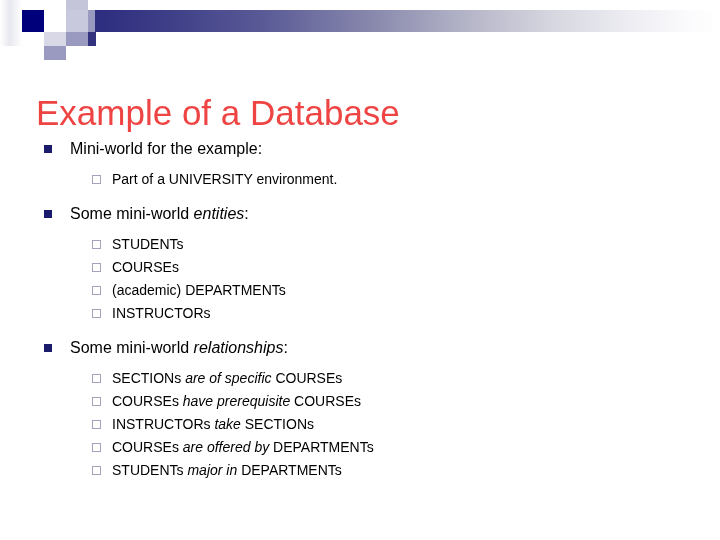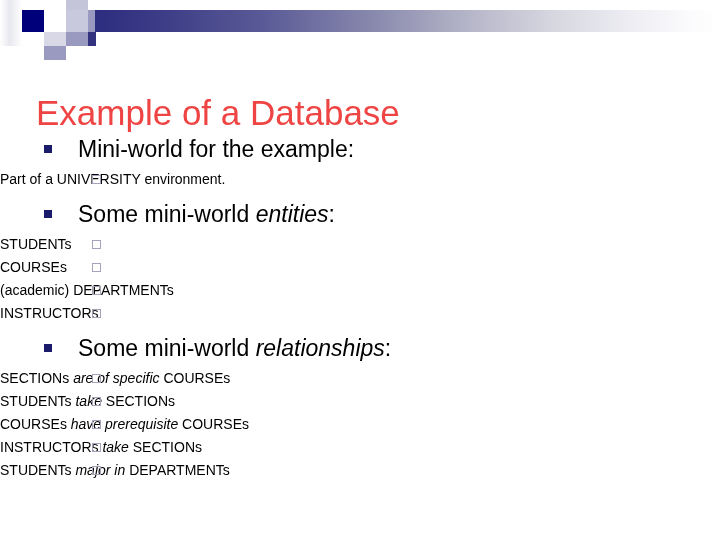--- a/index.html
+++ b/index.html
@@ -82,32 +82,32 @@
   }
   .lvl1-bullet {
     position: absolute;
     left: 44px;
     top: 9px;
     width: 8px;
     height: 8px;
     background: #1b1b6b;
   }
   .lvl1-text {
-    font-size: 23px;
+    font-size: 16px;
     line-height: 26px;
     white-space: nowrap;
-    margin-left: 8px;
   }
 
   .lvl2-list {
     margin: 0;
     padding: 0;
   }
   .lvl2-item {
     position: relative;
+    padding-left: 112px;
     min-height: 23px;
   }
   .lvl2-bullet {
     position: absolute;
     left: 92px;
     top: 7px;
     width: 7px;
     height: 7px;
     border: 1px solid #a3a3bb;
     background: transparent;
@@ -160,18 +160,18 @@
       <div class="lvl2-item"><span class="lvl2-bullet"></span><span class="lvl2-text"><span>STUDENTs</span></span></div>
       <div class="lvl2-item"><span class="lvl2-bullet"></span><span class="lvl2-text"><span>COURSEs</span></span></div>
       <div class="lvl2-item"><span class="lvl2-bullet"></span><span class="lvl2-text"><span>(academic) DEPARTMENTs</span></span></div>
       <div class="lvl2-item"><span class="lvl2-bullet"></span><span class="lvl2-text"><span>INSTRUCTORs</span></span></div>
     </div>
     <div class="gap-md"></div>
     <div class="lvl1-item"><span class="lvl1-bullet"></span><span class="lvl1-text"><span>Some mini-world </span><em class="emph">relationships</em><span>:</span></span></div>
     <div class="gap-sm"></div>
     <div class="lvl2-list">
       <div class="lvl2-item"><span class="lvl2-bullet"></span><span class="lvl2-text"><span>SECTIONs </span><em class="emph">are of specific</em><span> COURSEs</span></span></div>
-      <div class="lvl2-item"><span class="lvl2-bullet"></span><span class="lvl2-text"><span>STUDENTs </span><em class="emph">take</em><span> SECTIONs</span></span></div>
       <div class="lvl2-item"><span class="lvl2-bullet"></span><span class="lvl2-text"><span>COURSEs </span><em class="emph">have  prerequisite</em><span> COURSEs</span></span></div>
       <div class="lvl2-item"><span class="lvl2-bullet"></span><span class="lvl2-text"><span>INSTRUCTORs </span><em class="emph">take</em><span>  SECTIONs</span></span></div>
+      <div class="lvl2-item"><span class="lvl2-bullet"></span><span class="lvl2-text"><span>COURSEs </span><em class="emph">are offered by</em><span>  DEPARTMENTs</span></span></div>
       <div class="lvl2-item"><span class="lvl2-bullet"></span><span class="lvl2-text"><span>STUDENTs </span><em class="emph">major in</em><span>  DEPARTMENTs</span></span></div>
     </div>
   </div>
 
 </body></html>

